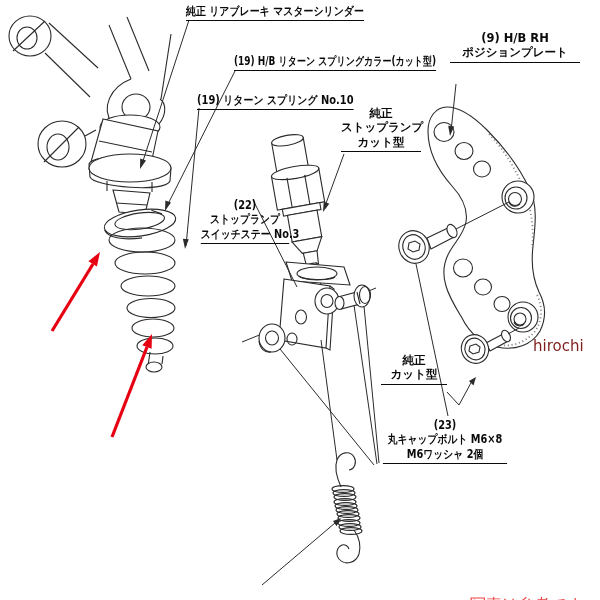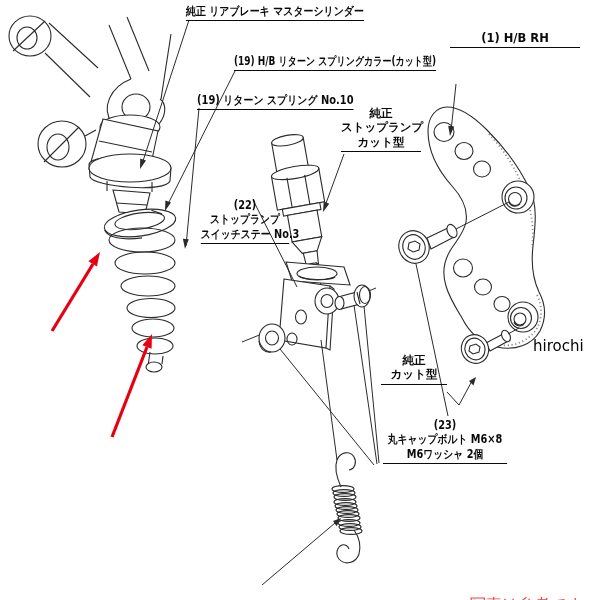--- a/index.html
+++ b/index.html
@@ -6,21 +6,21 @@
   .stage{position:relative;width:560px;height:600px;background:#ffffff;overflow:hidden;
          font-family:"DejaVu Sans",sans-serif;padding-left:32px;}
   svg{position:absolute;left:0;top:0;}
   .lbl{position:absolute;font-weight:bold;font-size:11.5px;color:#0a0a0a;
        line-height:1.25;white-space:nowrap;display:inline-block;}
   .u{border-bottom:1.6px solid #0a0a0a;padding-bottom:2px;}
   .ctr{text-align:center;}
   .cond{transform:scaleX(0.86);transform-origin:0 0;}
   .cond2{transform:scaleX(0.78);transform-origin:0 0;}
   .condc{transform:scaleX(0.85);transform-origin:50% 0;}
-  .wm{position:absolute;font-size:15px;color:#000000;font-weight:normal;
+  .wm{position:absolute;font-size:15px;color:#7f1d1d;font-weight:normal;
       font-family:"DejaVu Sans",sans-serif;}
   .cap{position:absolute;font-size:16px;color:#ef4444;font-weight:500;
        font-family:Liberation Sans, sans-serif;margin-top:24px;}
   .ln{stroke:#2b2b2b;stroke-width:1.1;fill:none;}
   .fw{stroke:#2b2b2b;stroke-width:1.1;fill:#ffffff;}
   .thin{stroke:#2b2b2b;stroke-width:1;fill:none;}
   .stip{stroke:#6b6b6b;stroke-width:1.8;fill:none;stroke-dasharray:1.2,2.6;opacity:.8;}
   .red{stroke:#e60012;stroke-width:3.2;fill:none;}
   .redh{fill:#e60012;stroke:none;}
   .ah{fill:#2b2b2b;stroke:none;}
@@ -226,21 +226,22 @@
   <span>(19) リターン スプリング No.10</span>
 </div>
 
 <div class="lbl ctr u" style="left:341px;top:106px;width:80px;">
   <div>純正</div>
   <div>ストップランプ</div>
   <div>カット型</div>
 </div>
 
 <div class="lbl ctr u" style="left:450px;top:31px;width:130px;">
-  <div>(1)  H/B RH</div>
+  <div>(9)  H/B RH</div>
+  <div>ポジションプレート</div>
 </div>
 
 <div class="lbl ctr condc u" style="left:193px;top:198px;width:104px;">
   <div>(22)</div>
   <div>ストップランプ</div>
   <div>スイッチステー No.3</div>
 </div>
 
 <div class="lbl ctr u" style="left:381px;top:353px;width:66px;">
   <div>純正</div>

